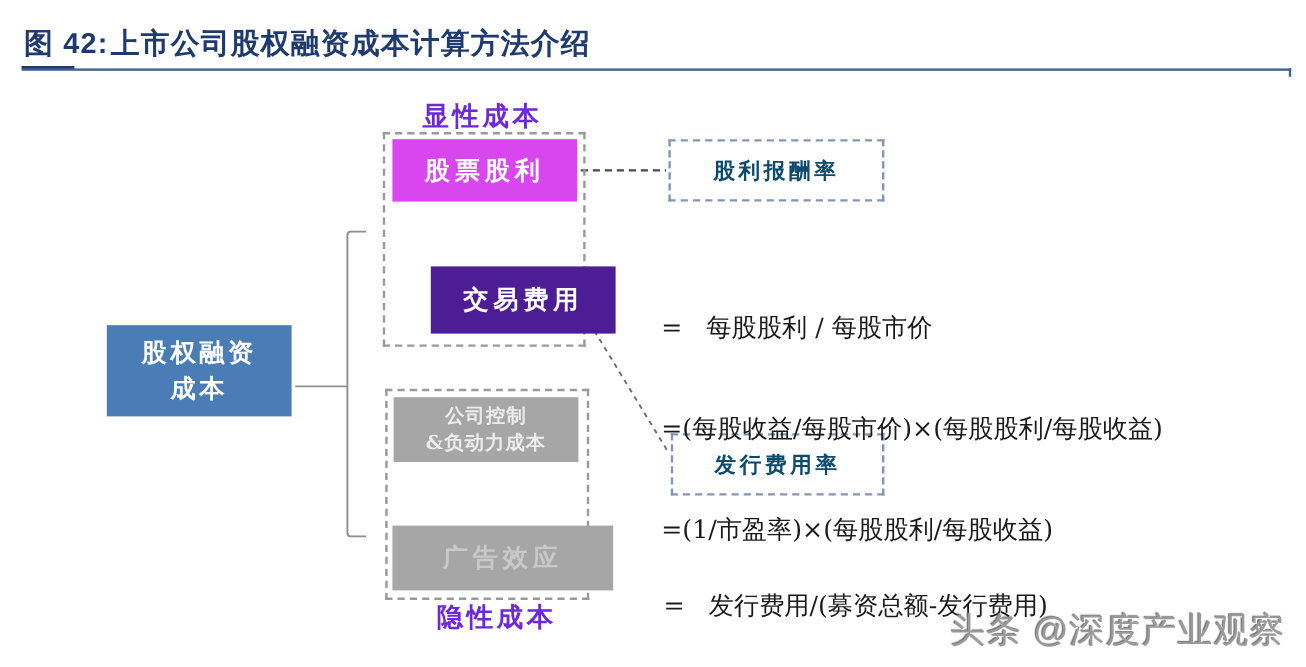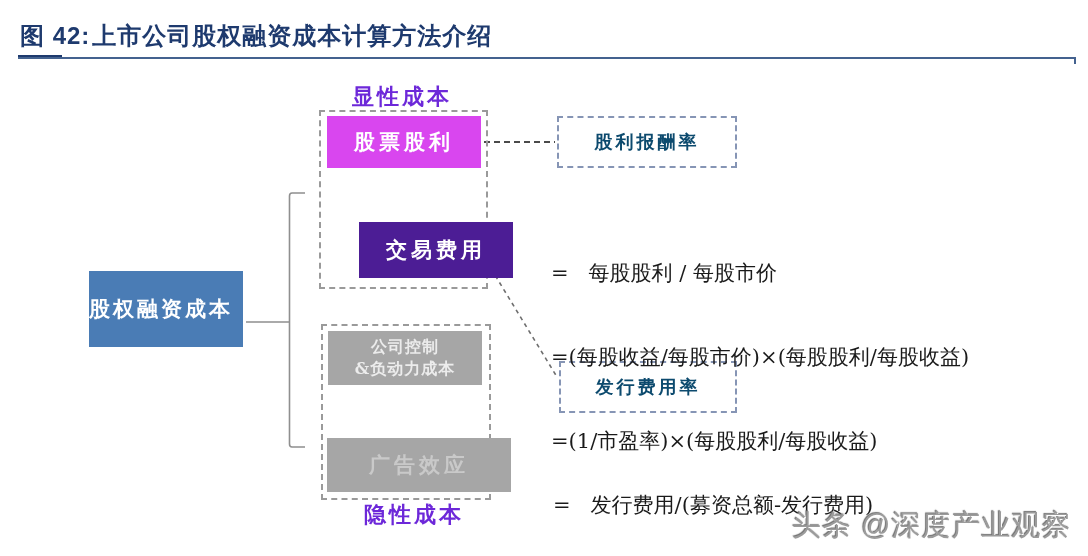--- a/index.html
+++ b/index.html
@@ -50,21 +50,21 @@
     letter-spacing:4px;text-align:center;
   }
   .node-dividend{left:327px;top:116px;width:154px;height:52px;background:#d946ef;font-size:21px;}
   .node-trading{left:327px;top:222px;width:154px;height:56px;background:#4c1d95;font-size:21px;margin-left:32px;}
   .node-control{left:328px;top:331px;width:154px;height:54px;background:#a6a6a6;font-size:16px;letter-spacing:1px;line-height:22px;color:#ececec;}
   .node-ad{left:327px;top:438px;width:184px;height:54px;background:#a6a6a6;font-size:21px;color:#c9c9c9;}
   .root-box{
     position:absolute;z-index:3;
     left:89px;top:271px;width:154px;height:76px;
     background:#4a7cb5;color:#ffffff;
-    display:flex;flex-direction:row;align-items:center;justify-content:flex-start;
+    display:flex;flex-direction:column;align-items:center;justify-content:center;
     font-family:"DejaVu Serif", serif;font-weight:bold;font-size:21px;
     letter-spacing:3px;line-height:30px;
   }
   
   .rate-box{
     position:absolute;z-index:3;
     border:2px dashed #8695b5;background:#ffffff;
     display:flex;align-items:center;justify-content:center;
     font-family:"DejaVu Serif", serif;
     font-weight:bold;font-size:18px;color:#0c4a6e;

